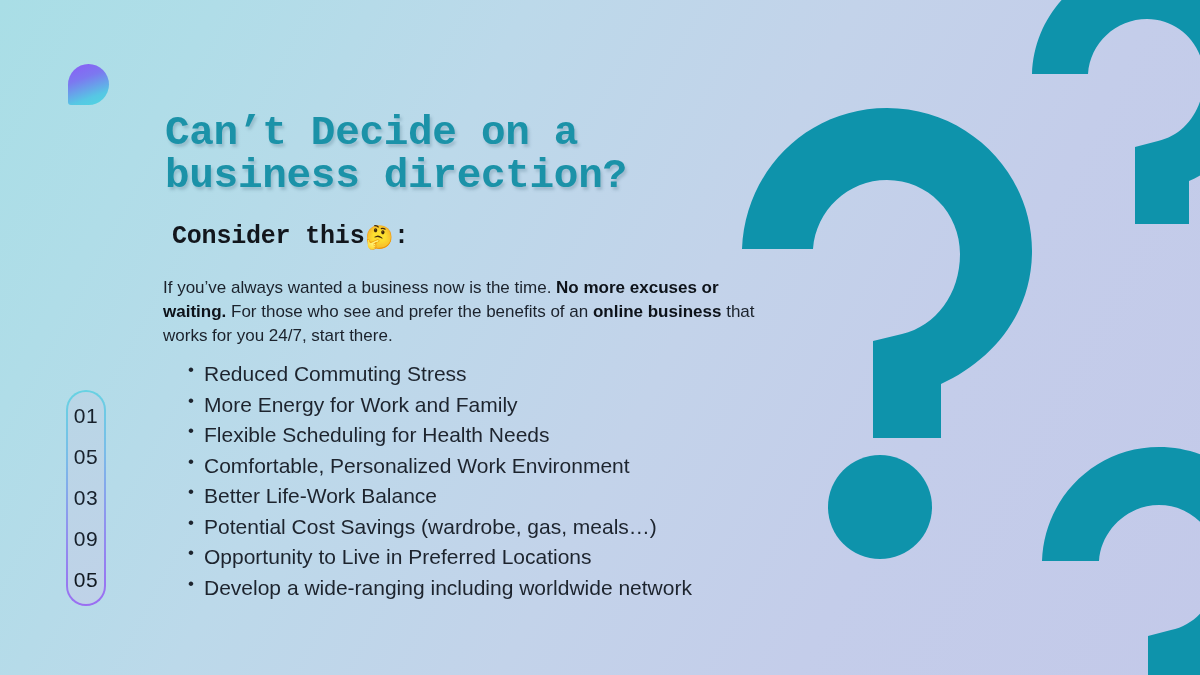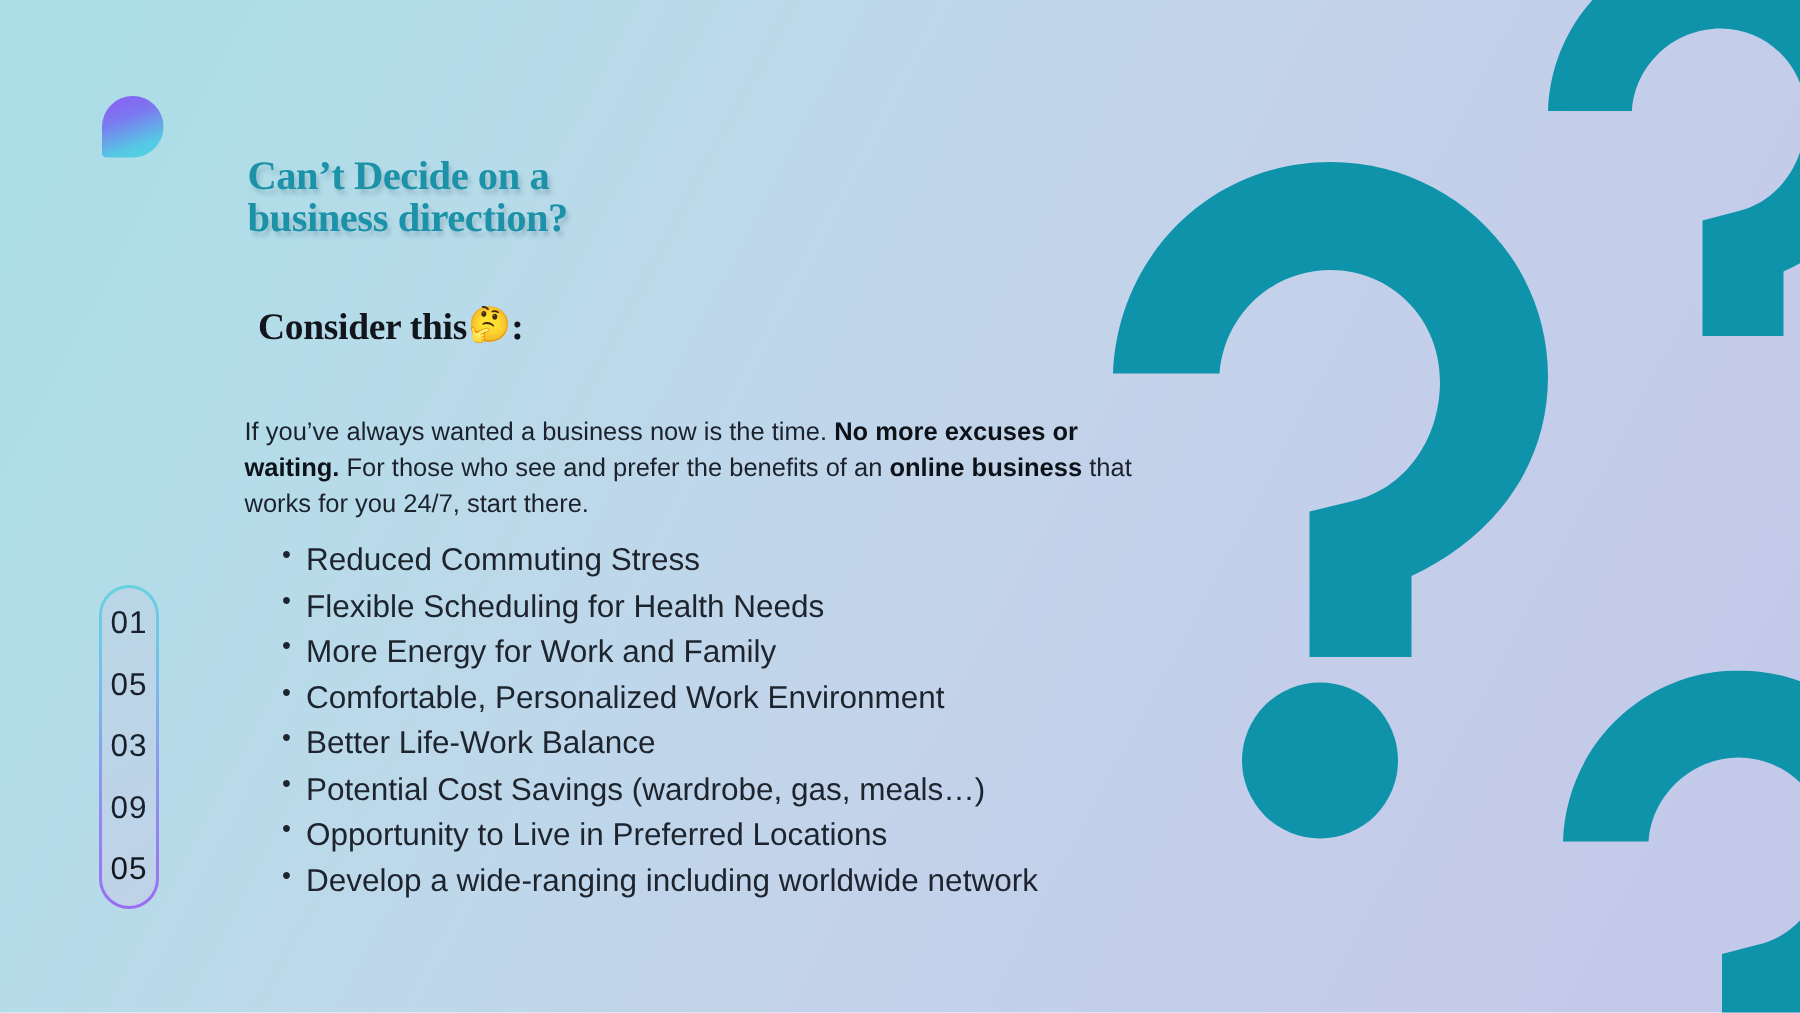--- a/index.html
+++ b/index.html
@@ -109,40 +109,40 @@
     position: relative;
     z-index: 1;
   }
 
   
   #title {
     position: absolute;
     left: 165px;
     top: 85px;
     width: 620px;
-    font-family: Liberation Serif, serif;
+    font-family: Liberation Mono, monospace;
     font-weight: bold;
-    font-size: 27px;
+    font-size: 41px;
     line-height: 1.04;
     letter-spacing: -0.3px;
     color: #1b92a8;
     text-shadow: 2px 3px 3px rgba(80, 120, 140, 0.30);
   }
 
   #subtitle {
     position: absolute;
     left: 172px;
-    top: 205px;
-    font-family: Liberation Serif, serif;
+    top: 222px;
+    font-family: Liberation Mono, monospace;
     font-weight: bold;
     font-size: 25px;
     letter-spacing: -0.2px;
     color: #12161c;
     display: flex;
-    align-items: flex-start;
+    align-items: flex-end;
   }
   #subtitle .emoji {
     font-size: 23px;
     line-height: 1;
     margin: 0 0 0 1px;
   }
 
   #paragraph {
     position: absolute;
     left: 163px;
@@ -222,22 +222,22 @@
     <span class="emoji">🤔</span>
     <span>:</span>
   </div>
 
   <p id="paragraph">
     <span>If you’ve always wanted a business now is the time.  </span><b>No more excuses or waiting.</b><span> For those who see and prefer the benefits of an </span><b>online business</b><span> that works for you 24/7, start there.</span>
   </p>
 
   <ul id="bullets">
     <li> Reduced Commuting Stress</li>
+    <li>More Energy for Work and Family</li>
     <li>Flexible Scheduling for Health Needs</li>
-    <li>More Energy for Work and Family</li>
     <li>Comfortable, Personalized Work Environment</li>
     <li>Better Life-Work Balance</li>
     <li>Potential Cost Savings (wardrobe, gas, meals…)</li>
     <li>Opportunity to Live in Preferred Locations</li>
     <li>Develop a wide-ranging including worldwide network</li>
   </ul>
 
   <div id="pagination">
     <div id="pagination-inner">
       <div class="page-num">

